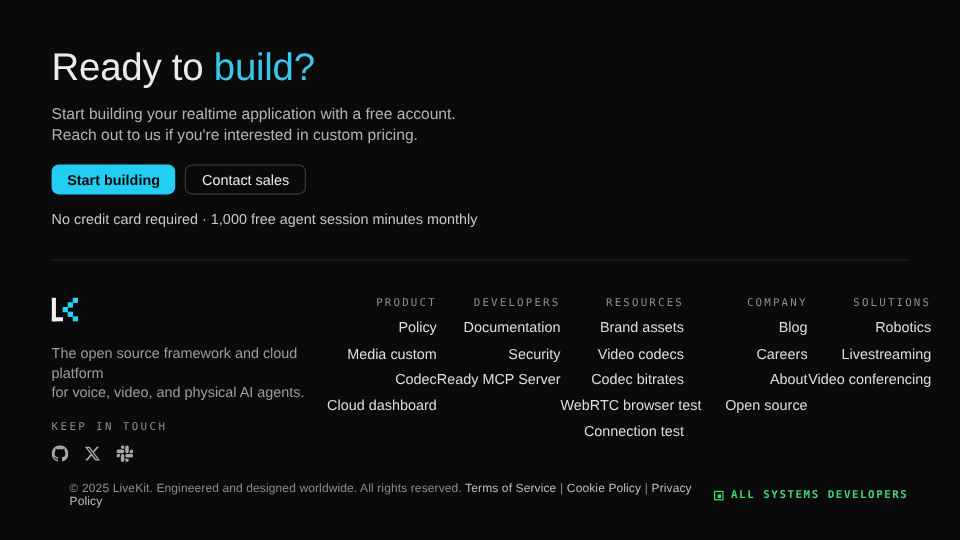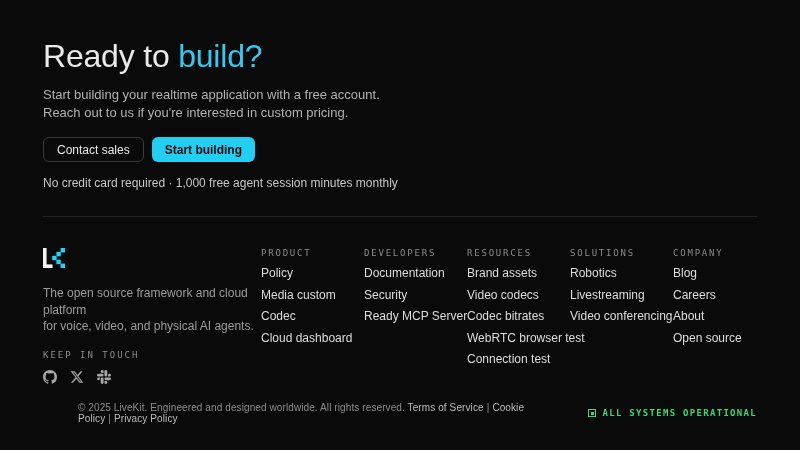--- a/index.html
+++ b/index.html
@@ -34,34 +34,34 @@
 
   
   .footer { position:absolute; left:43px; top:248px; display:flex; }
   .brand { width:218px; }
   .brand-desc { margin-top:13px; font-size:12px; line-height:16.5px; color:#9c9c9c; }
   .keep { margin-top:15px; font-family:"DejaVu Sans Mono", monospace; font-size:9px; letter-spacing:2px; color:#8c8c8c; }
   .social { margin-top:10px; display:flex; gap:13px; align-items:center; }
   .social a { display:inline-flex; }
   .social svg { width:14px; height:14px; fill:#a6a6a6; }
 
-  .col { width:103px; }
+  .col { width:103px;text-align:right; }
   .col-title {
     font-family:"DejaVu Sans Mono", monospace; font-size:9px;
     letter-spacing:1.8px; color:#8c8c8c; margin-bottom:3px; white-space:nowrap;
   }
   .col a {
     display:block; font-size:12px; color:#dddddd; text-decoration:none;
     margin-top:9px; line-height:12.5px; white-space:nowrap; cursor:pointer;
   }
 
   
   .bottom {
     position:absolute; left:58px; right:43px; top:402px;
-    display:flex; justify-content:flex-end; align-items:center;margin-left:20px;
+    display:flex; justify-content:flex-end; align-items:center;
   }
   .legal { font-size:10px; color:#8d8d8d; letter-spacing:0.1px; }
   .legal a { color:#bdbdbd; text-decoration:none; cursor:pointer; }
   .legal .sep { color:#8d8d8d; margin:0 3px; }
   .status {
     display:flex; align-items:center; gap:6px; cursor:pointer;
     font-family:"DejaVu Sans Mono", monospace; font-size:9px;
     letter-spacing:1.3px; color:#3fd673; font-weight:700; white-space:nowrap;
   }
   .status-square {
@@ -73,22 +73,22 @@
 </head>
 <body>
 
 <section class="cta">
   <h1><span>Ready to </span><span class="accent">build?</span></h1>
   <div class="cta-sub">
     <div>Start building your realtime application with a free account.</div>
     <div>Reach out to us if you're interested in custom pricing.</div>
   </div>
   <div class="cta-buttons">
+    <button class="btn btn-primary">Start building</button>
     <button class="btn btn-secondary">Contact sales</button>
-    <button class="btn btn-primary">Start building</button>
   </div>
   <div class="cta-note">No credit card required · 1,000 free agent session minutes monthly</div>
 </section>
 
 <div class="divider"></div>
 
 <footer class="footer">
   <div class="brand">
     <a style="display:inline-block;">
       <svg width="26" height="20" viewBox="0 0 26 20">
@@ -143,38 +143,38 @@
   <div class="col">
     <div class="col-title">RESOURCES</div>
     <a>Brand assets</a>
     <a>Video codecs</a>
     <a>Codec bitrates</a>
     <a>WebRTC browser test</a>
     <a>Connection test</a>
   </div>
 
   <div class="col">
-    <div class="col-title">SOLUTIONS</div>
-    <a>Robotics</a>
-    <a>Livestreaming</a>
-    <a>Video conferencing</a>
-  </div>
-
-  <div class="col">
     <div class="col-title">COMPANY</div>
     <a>Blog</a>
     <a>Careers</a>
     <a>About</a>
     <a>Open source</a>
+  </div>
+
+  <div class="col">
+    <div class="col-title">SOLUTIONS</div>
+    <a>Robotics</a>
+    <a>Livestreaming</a>
+    <a>Video conferencing</a>
   </div>
 </footer>
 
 <div class="bottom">
   <div class="legal">
     <span>© 2025 LiveKit. Engineered and designed worldwide. All rights reserved.</span>
     <span> </span>
     <a>Terms of Service</a><span class="sep">|</span><a>Cookie Policy</a><span class="sep">|</span><a>Privacy Policy</a>
   </div>
   <div class="status">
     <span class="status-square"></span>
-    <span>ALL SYSTEMS OPERATIONAL</span>
+    <span>ALL SYSTEMS DEVELOPERS</span>
   </div>
 </div>
 
 </body></html>

